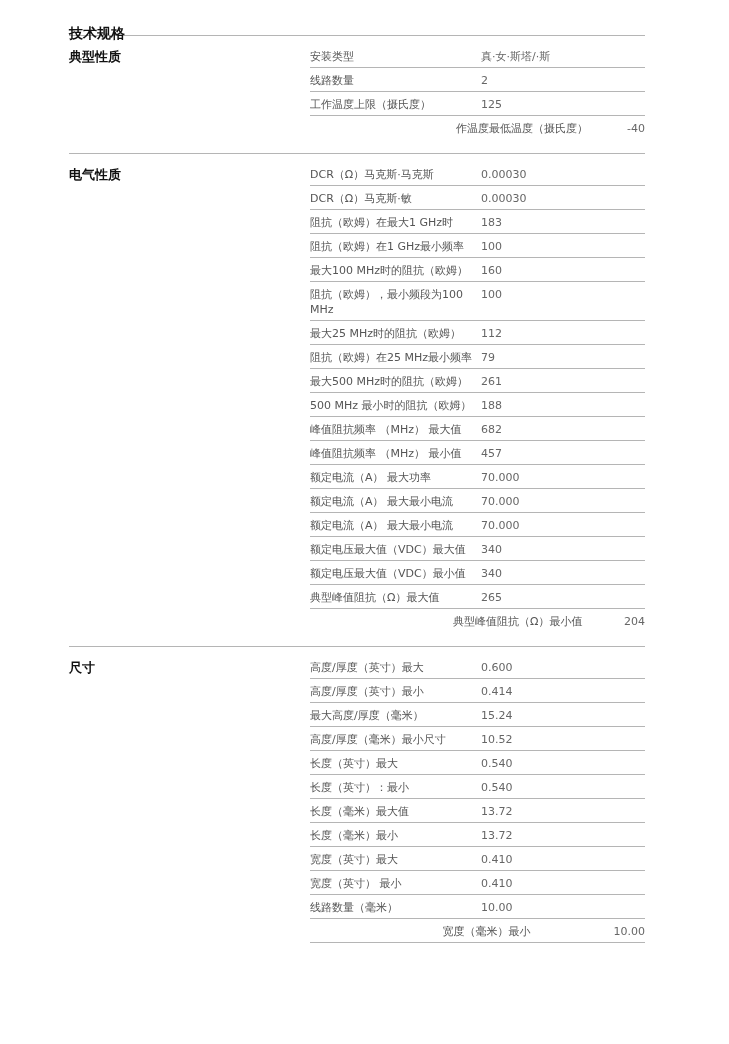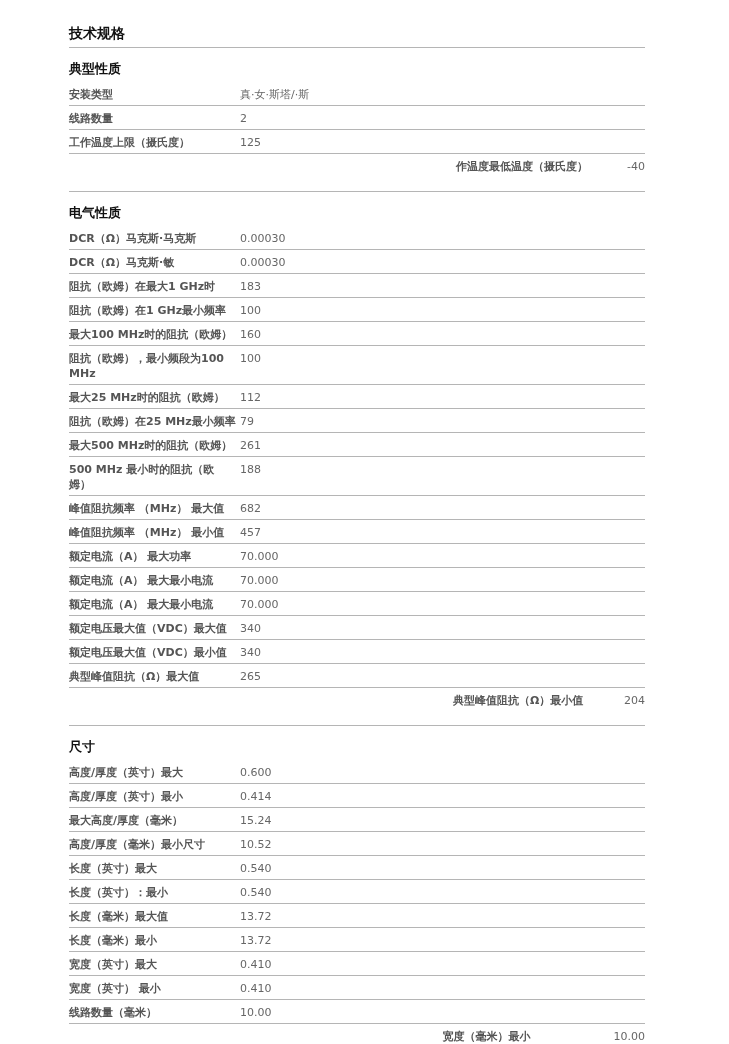--- a/index.html
+++ b/index.html
@@ -4,40 +4,40 @@
   <style>
     html, body { margin: 0; padding: 0; background: #ffffff; }
     body {
       width: 729px; height: 1044px; overflow: hidden; position: relative;
       font-family: "DejaVu Sans", "Liberation Sans", sans-serif;
       color: #222;
     }
     .wrap { position: absolute; left: 69px; top: 0; width: 576px; }
     .page-title {
       font-size: 14px; font-weight: bold; color: #111;
-      height: 48px; line-height: 66px; border-bottom: 1px solid #b5b5b5;
+      height: 36px; line-height: 66px; border-bottom: 1px solid #b5b5b5;
       box-sizing: border-box;
     }
     .section {
       display: flex; border-bottom: 1px solid #b5b5b5;
-      padding-top: 8px; padding-bottom: 14px; flex-direction: column;
+      padding-top: 8px; padding-bottom: 14px;
     }
     .section.last { border-bottom: none; padding-bottom: 0; }
     .section-title {
       width: 241px; flex: none; font-size: 13px; font-weight: bold; color: #111;
       line-height: 26px;
     }
     .rows { flex: 1; }
     .row {
       display: flex; border-bottom: 1px solid #b5b5b5;
       font-size: 11px; line-height: 15px; padding: 5px 0 3px 0;
     }
     .row:last-child { border-bottom: none; justify-content: flex-end; }
     .section.last .row:last-child { border-bottom: 1px solid #b5b5b5; }
-    .lbl { width: 171px; flex: none; font-weight: bold; color: #555; padding-right: 4px; box-sizing: border-box; }
+    .lbl { width: 171px; flex: none; font-weight: normal; color: #555; padding-right: 4px; box-sizing: border-box; }
     .val { color: #666; }
   </style>
 </head>
 <body>
 
 <div class="wrap">
   <div class="page-title">技术规格</div>
   <div id="sections">
       <div class="section">
         <div class="section-title">典型性质</div>

